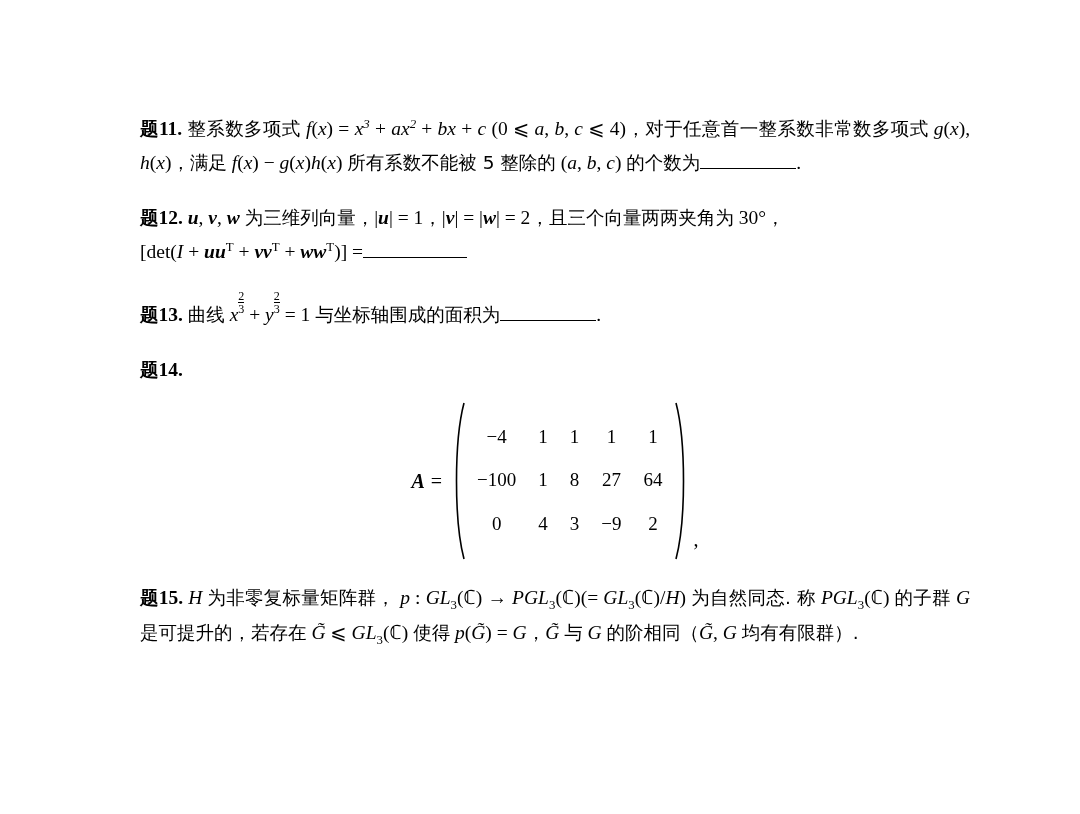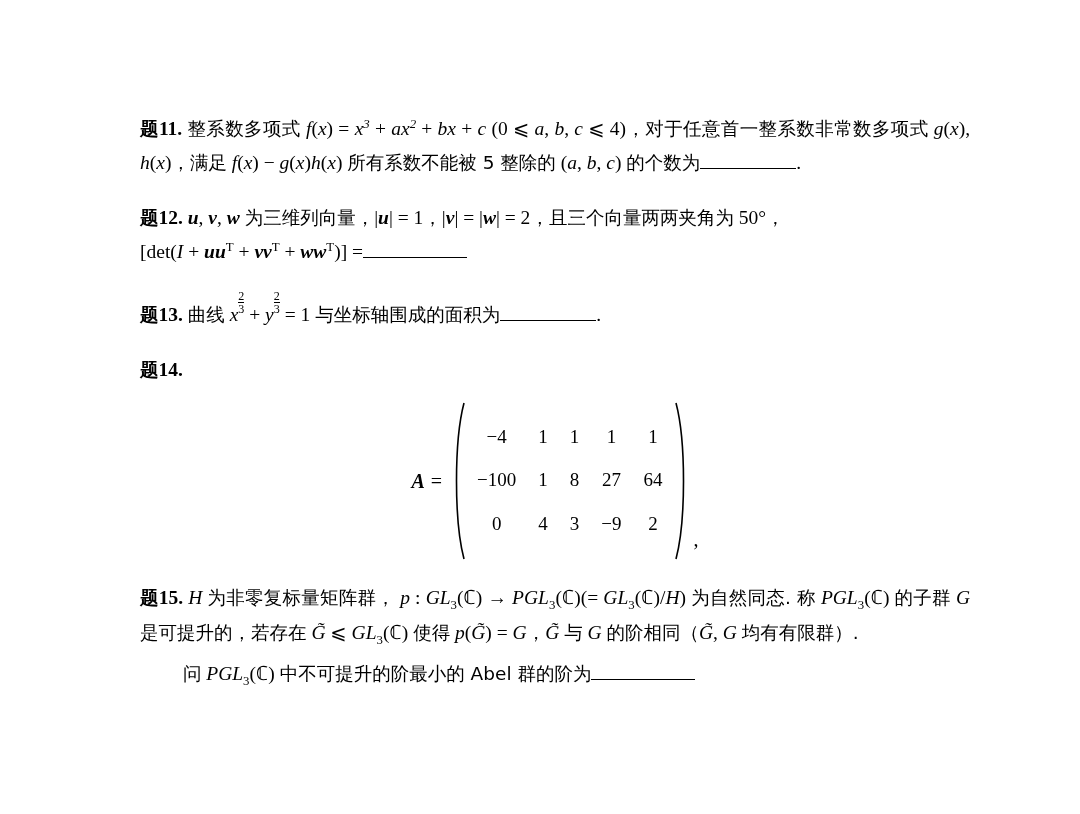--- a/index.html
+++ b/index.html
@@ -134,21 +134,21 @@
     <span class="math">f</span><span class="mathup">(</span><span class="math">x</span><span class="mathup">) − </span><span class="math">g</span><span class="mathup">(</span><span class="math">x</span><span class="mathup">)</span><span class="math">h</span><span class="mathup">(</span><span class="math">x</span><span class="mathup">)</span>
     <span class="cn">所有系数不能被 5 整除的</span>
     <span class="mathup">(</span><span class="math">a</span><span class="mathup">, </span><span class="math">b</span><span class="mathup">, </span><span class="math">c</span><span class="mathup">)</span>
     <span class="cn">的个数为</span><span class="blank b-long"></span><span class="mathup">.</span>
   </div>
 
   <div class="problem">
     <span class="plabel">题</span><span class="pnum">12.</span>
     <span class="bi">u</span><span class="mathup">, </span><span class="bi">v</span><span class="mathup">, </span><span class="bi">w</span>
     <span class="cn">为三维列向量，</span><span class="mathup">|</span><span class="bi">u</span><span class="mathup">| = 1</span><span class="cn">，</span><span class="mathup">|</span><span class="bi">v</span><span class="mathup">| = |</span><span class="bi">w</span><span class="mathup">| = 2</span><span class="cn">，且三个向量两两夹角为</span>
-    <span class="mathup">50°</span><span class="cn">，</span>
+    <span class="mathup">30°</span><span class="cn">，</span>
     <span class="line2">
       <span class="mathup">[det(</span><span class="math">I</span><span class="mathup"> + </span><span class="bi">uu</span><sup>T</sup><span class="mathup"> + </span><span class="bi">vv</span><sup>T</sup><span class="mathup"> + </span><span class="bi">ww</span><sup>T</sup><span class="mathup">)] =</span><span class="blank b-mid"></span>
     </span>
   </div>
 
   <div class="problem">
     <span class="plabel">题</span><span class="pnum">13.</span>
     <span class="cn">曲线</span>
     <span class="math">x</span><span class="supfrac"><span class="num">2</span><span class="den">3</span></span><span class="mathup"> + </span><span class="math">y</span><span class="supfrac"><span class="num">2</span><span class="den">3</span></span><span class="mathup"> = 1</span>
     <span class="cn">与坐标轴围成的面积为</span><span class="blank b-long"></span><span class="mathup">.</span>
@@ -203,20 +203,15 @@
   <div class="problem">
     <span class="plabel">题</span><span class="pnum">15.</span>
     <span class="math">H</span>
     <span class="cn">为非零复标量矩阵群，</span>
     <span class="math">p</span><span class="mathup"> : </span><span class="math">GL</span><sub>3</sub><span class="mathup">(ℂ) → </span><span class="math">PGL</span><sub>3</sub><span class="mathup">(ℂ)(= </span><span class="math">GL</span><sub>3</sub><span class="mathup">(ℂ)/</span><span class="math">H</span><span class="mathup">)</span>
     <span class="cn">为自然同态. 称</span>
     <span class="math">PGL</span><sub>3</sub><span class="mathup">(ℂ)</span>
     <span class="cn">的子群</span> <span class="math">G</span> <span class="cn">是</span><span class="cn" style="font-weight:normal;">可提升的</span><span class="cn">，若存在</span>
     <span class="math">G̃</span><span class="mathup"> ⩽ </span><span class="math">GL</span><sub>3</sub><span class="mathup">(ℂ)</span>
     <span class="cn">使得</span> <span class="math">p</span><span class="mathup">(</span><span class="math">G̃</span><span class="mathup">) = </span><span class="math">G</span><span class="cn">，</span><span class="math">G̃</span> <span class="cn">与</span> <span class="math">G</span> <span class="cn">的阶相同（</span><span class="math">G̃</span><span class="mathup">, </span><span class="math">G</span> <span class="cn">均有有限群）.</span>
-    <div class="indent" style="margin-top:6px;">
-      <span class="cn">问</span>
-      <span class="math">PGL</span><sub>3</sub><span class="mathup">(ℂ)</span>
-      <span class="cn">中不可提升的阶最小的 Abel 群的阶为</span><span class="blank b-mid"></span>
-    </div>
   </div>
 
 </div>
 
 </body></html>

